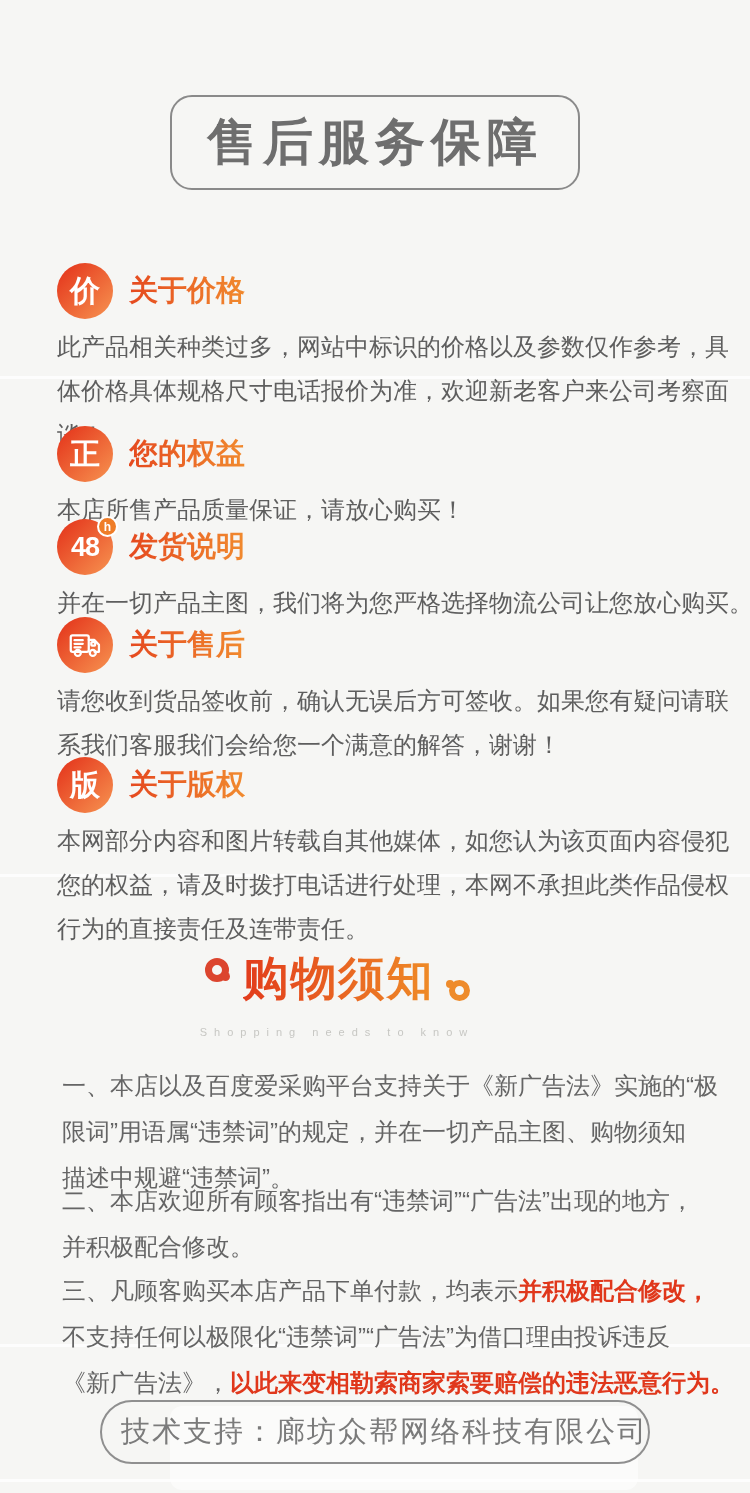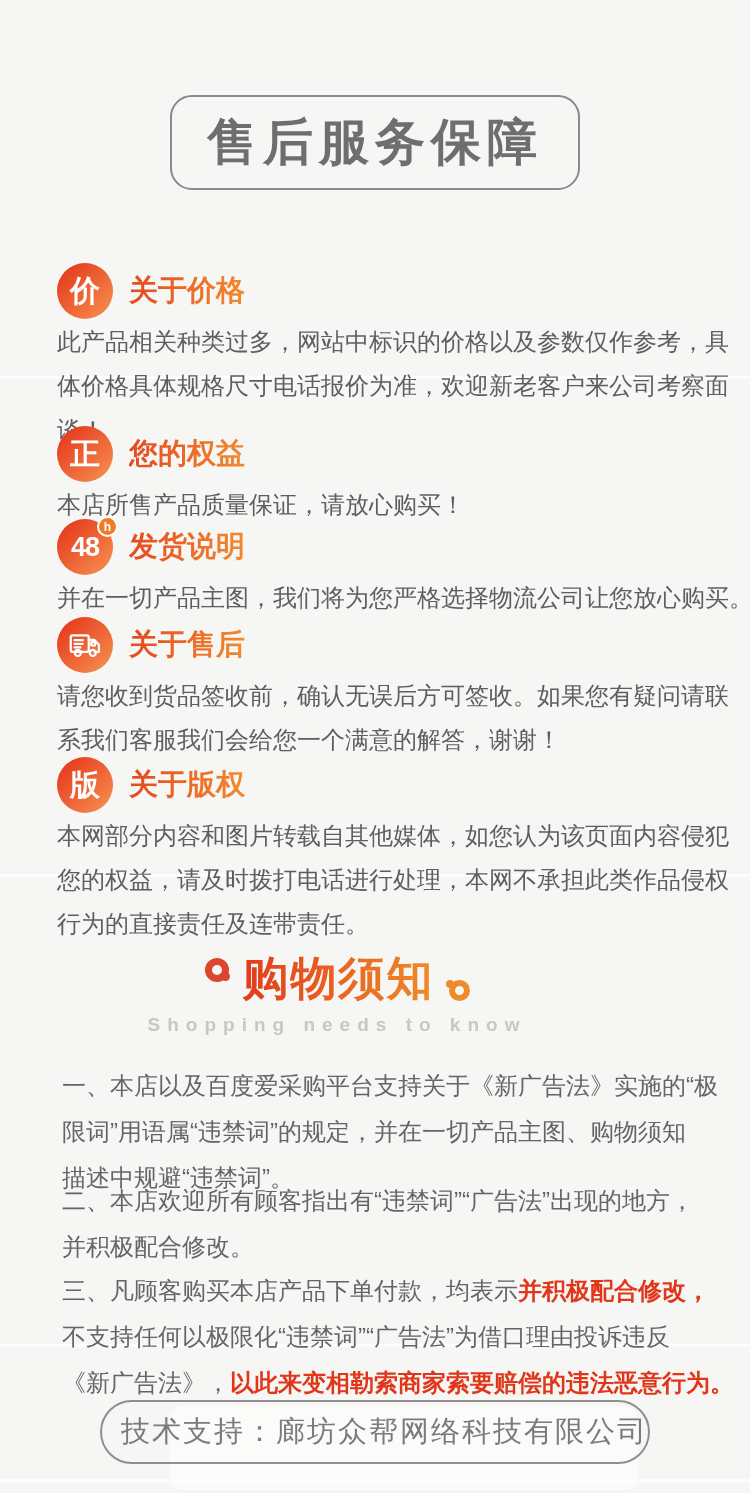--- a/index.html
+++ b/index.html
@@ -38,42 +38,42 @@
     background:#ef7d28; border:2px solid #fff;
     display:flex; align-items:center; justify-content:center;
     font-size:12px; font-weight:700; color:#fff;
   }
   .sec-title {
     font-size:29px; font-weight:700;
     background:linear-gradient(90deg,#e5491f,#f18a2e);
     -webkit-background-clip:text; background-clip:text;
     -webkit-text-fill-color:transparent; color:#e85a22;
   }
-  .sec-body { }
+  .sec-body { margin-top:5px; }
   .sec-body .ln {
     font-size:24px; color:#5e5e5e; line-height:44px; white-space:nowrap;
   }
   
   .notice-head { position:absolute; top:948px; left:0; width:674px; text-align:center; }
   .notice-title-row {
     display:flex; align-items:flex-start; justify-content:center; gap:14px;
   }
   .ring { position:relative; display:inline-block; }
   .ring-l { width:24px; height:24px; border:7px solid #dc452e; border-radius:50%; margin-top:10px; }
   .ring-l .dot { position:absolute; right:-8px; bottom:-6px; width:9px; height:9px; background:#dc452e; border-radius:50%; }
   .ring-r { width:21px; height:21px; border:6px solid #ee8b2b; border-radius:50%; margin-top:32px; }
   .ring-r .dot { position:absolute; left:-9px; top:-6px; width:8px; height:8px; background:#ee8b2b; border-radius:50%; }
   .notice-title {
     font-size:46px; font-weight:700; letter-spacing:2px;
     background:linear-gradient(90deg,#e23c1c,#ef8c27);
     -webkit-background-clip:text; background-clip:text;
     -webkit-text-fill-color:transparent; color:#e85a22;
   }
   .notice-sub {
-    margin-top:4px; font-size:19px; font-weight:700;
+    margin-top:16px; font-size:11px; font-weight:400;
     letter-spacing:7px; color:#c7c7c3;
   }
   .np { position:absolute; left:62px; width:660px; }
   .np .ln { font-size:24px; color:#656565; line-height:46px; white-space:nowrap; }
   .red { color:#e0371b; font-weight:700; }
   
   .ghost-panel {
     position:absolute; top:1406px; left:170px; width:468px; height:84px;
     background:rgba(255,255,255,0.55); border-radius:12px;
   }

